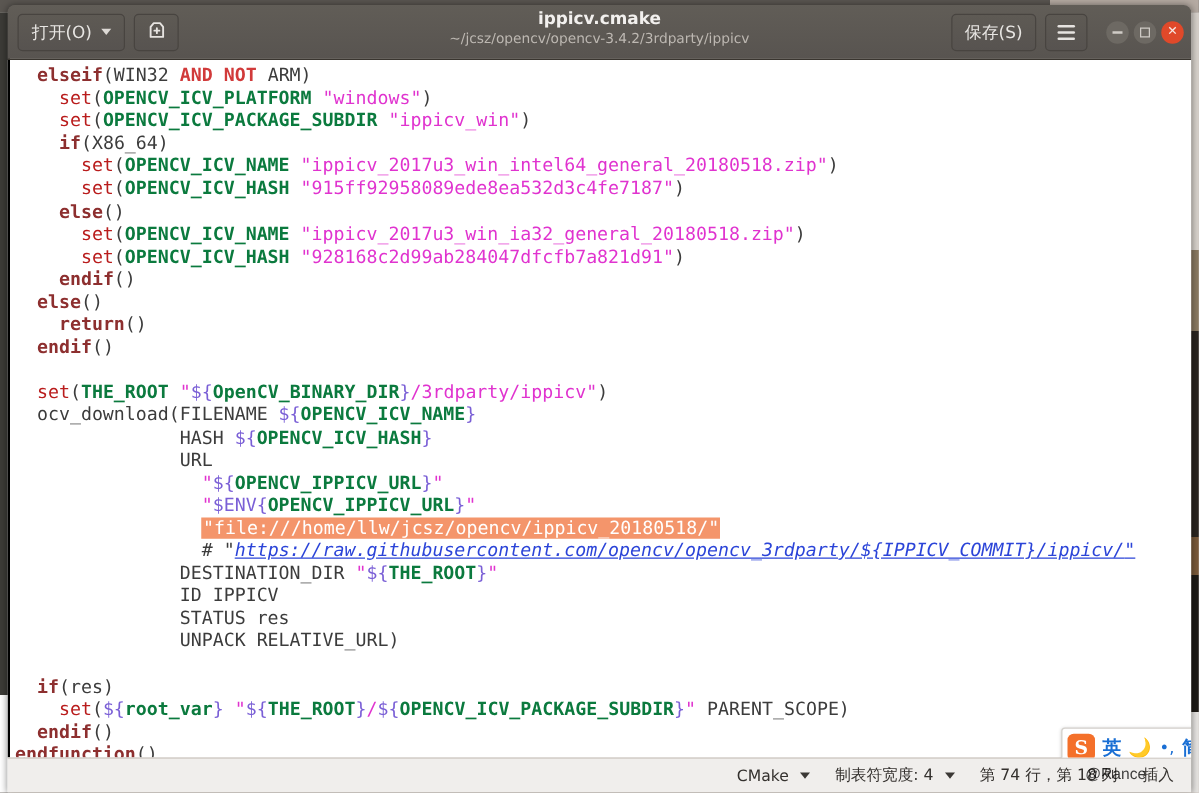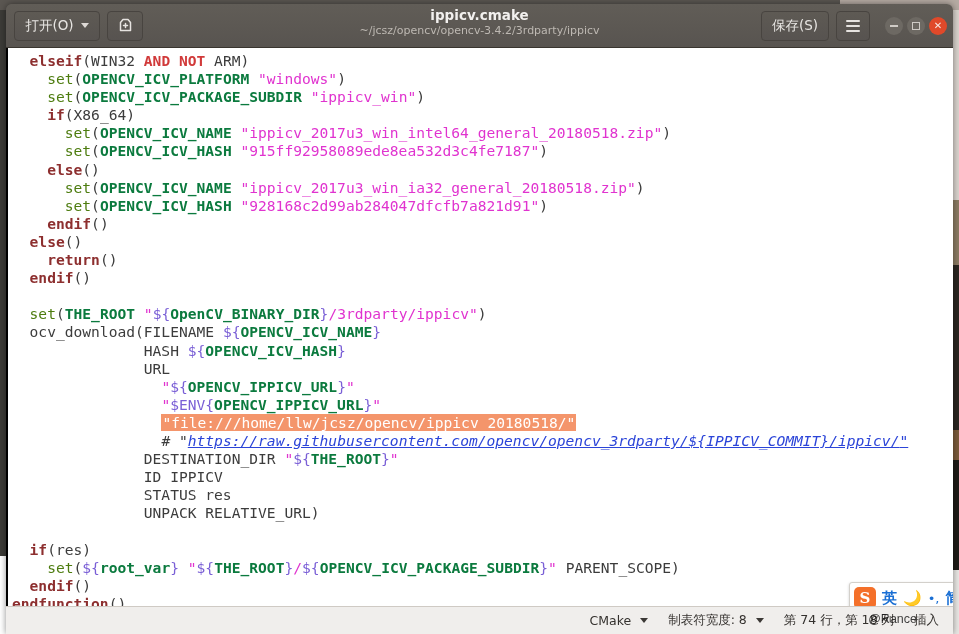--- a/index.html
+++ b/index.html
@@ -143,21 +143,21 @@
     line-height: 18.1px;
     color: #3c3c3c;
     white-space: pre;
     tab-size: 4;
   }
   .ln { height: 18.1px; }
 
   
   .kw      { color: #8d2f2f; font-weight: bold; }  
   .kw2     { color: #d13a3a; font-weight: bold; }  
-  .fn      { color: #4d7c0f; }                      
+  .fn      { color: #b91c1c; }                      
   .var     { color: #0b7a3e; font-weight: bold; }   
   .str     { color: #e033cf; }                      
   .punct   { color: #3c3c3c; }
   .dollar  { color: #7a5fd6; }                      
   .plain   { color: #3c3c3c; }
   .hl {
     background: #f4956b;
     color: #ffffff;
     padding: 0 1px;
   }
@@ -316,21 +316,21 @@
     </div>
   </div>
 
   <div id="status-bar">
     <div id="status-right">
       <div class="status-item">
         <span>CMake</span>
         <span class="caret-down-dark"></span>
       </div>
       <div class="status-item">
-        <span>制表符宽度: 8</span>
+        <span>制表符宽度: 4</span>
         <span class="caret-down-dark"></span>
       </div>
       <div class="status-item status-static">第 74 行，第 18 列</div>
       <div class="status-item status-static">插入</div>
     </div>
     <div id="watermark">@Rance</div>
   </div>
 </div>
 
 </body></html>

